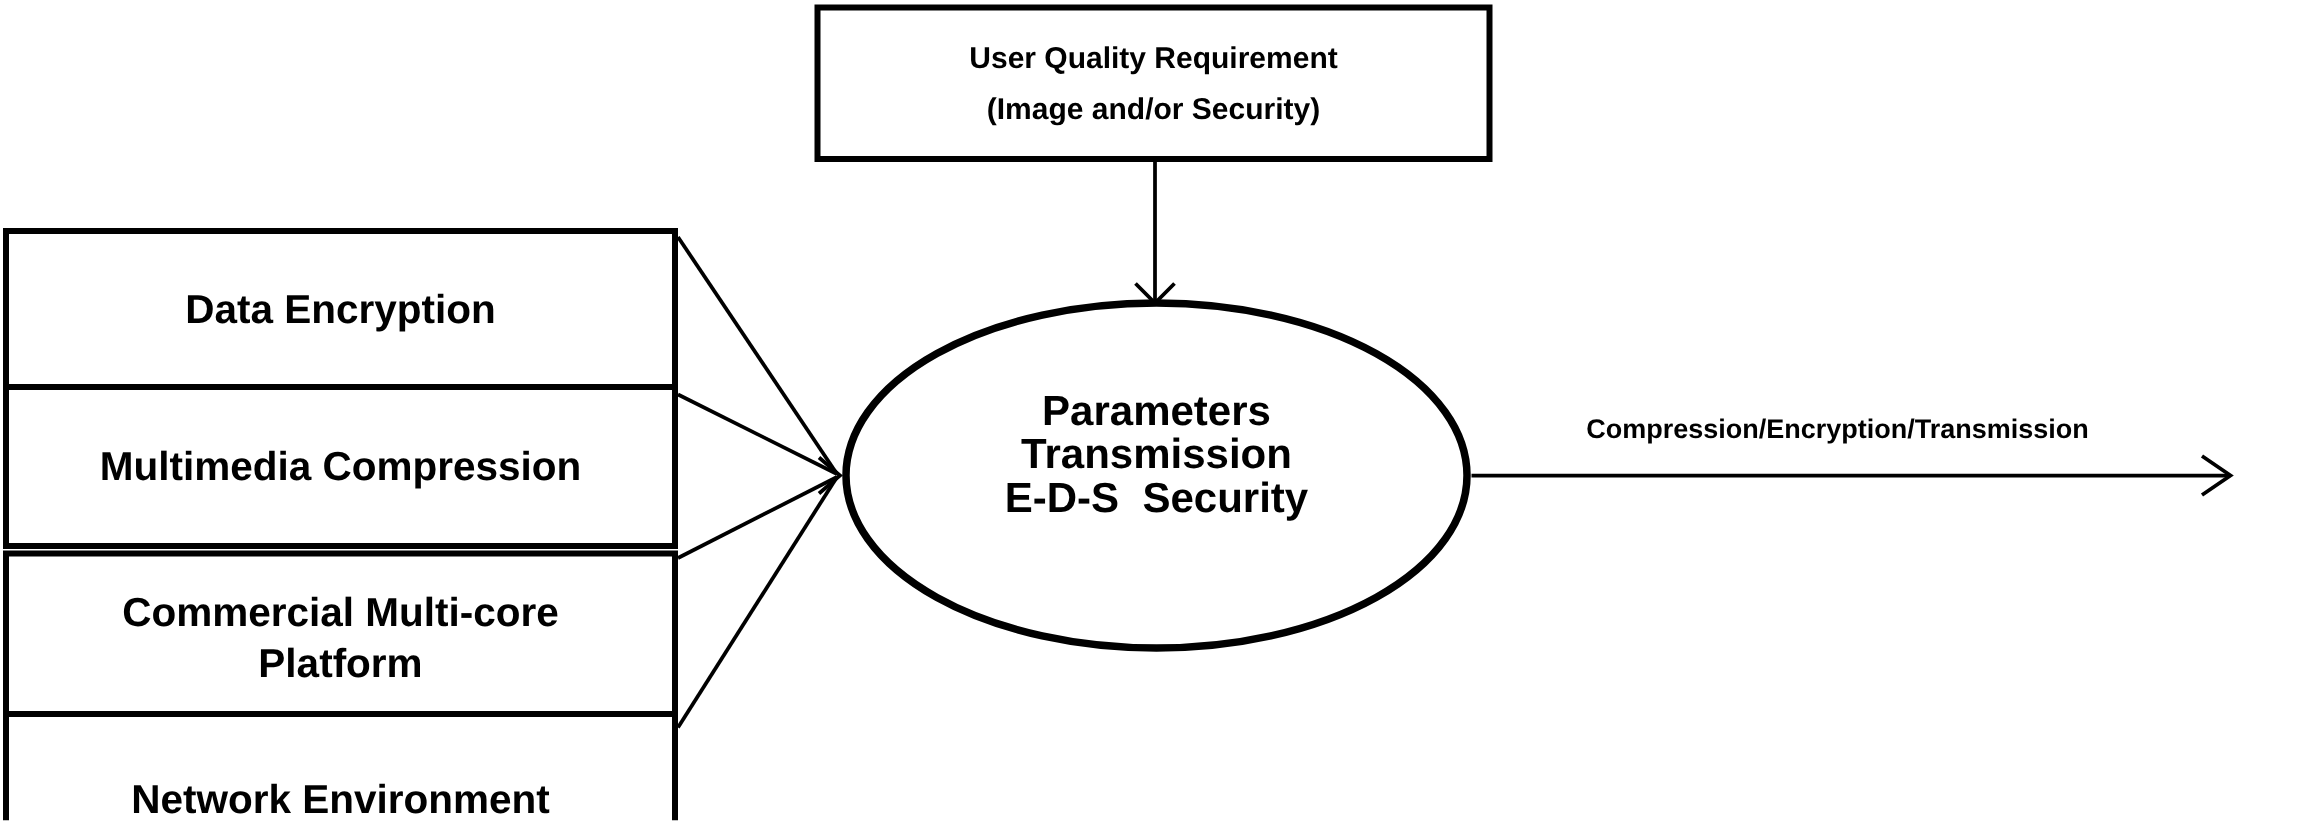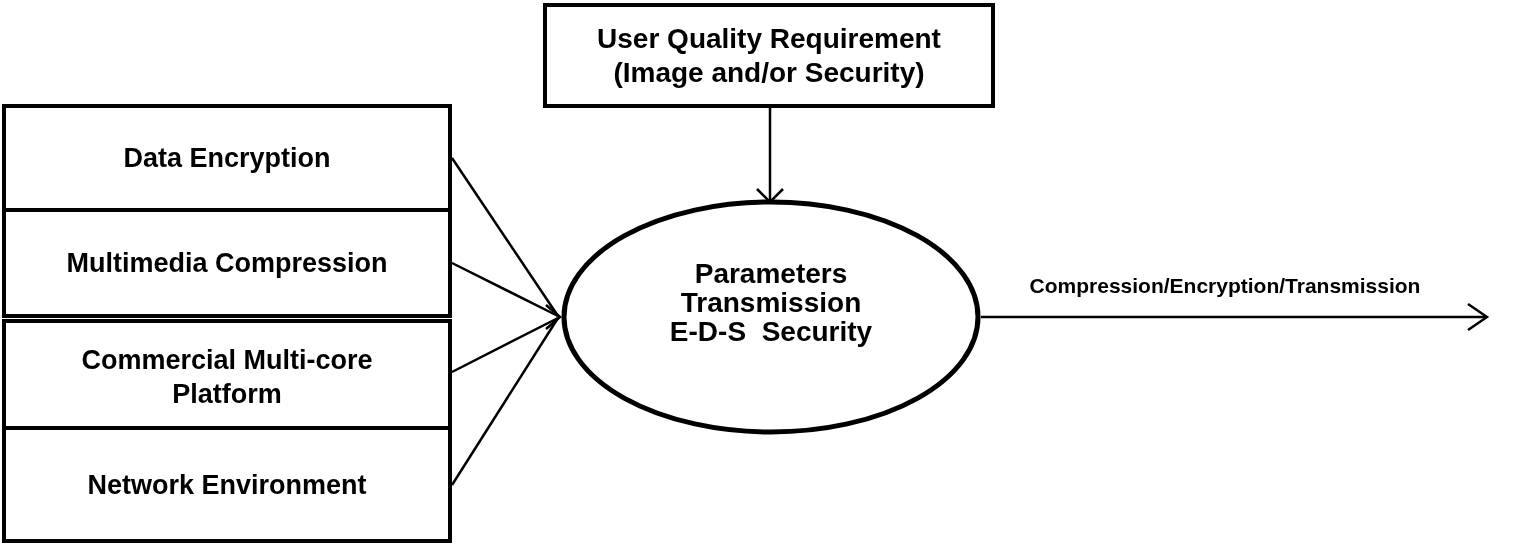--- a/index.html
+++ b/index.html
@@ -31,33 +31,34 @@
     align-items: center;
     justify-content: center;
     text-align: center;
     font-weight: bold;
   }
   .input-box {
     left: 2px;
     width: 450px;
     font-size: 27px;
     line-height: 34px;
+    margin-top: 48px;
   }
   .input-label {
     display: block;
   }
   .input-label.narrow {
     max-width: 330px;
   }
   .requirement-box {
     left: 543px;
     top: 3px;
     width: 452px;
     height: 105px;
-    font-size: 28px;
+    font-size: 20px;
     line-height: 34px;
   }
   .ellipse-label {
     position: absolute;
     left: 611px;
     top: 259px;
     width: 320px;
     text-align: center;
     font-weight: bold;
     font-size: 28px;
@@ -66,21 +67,21 @@
   .ellipse-line {
     white-space: pre; 
   }
   .output-label {
     position: absolute;
     left: 1000px;
     top: 272px;
     width: 450px;
     text-align: center;
     font-weight: bold;
-    font-size: 21px;
+    font-size: 18px;
     line-height: 28px;
   }
 </style>
 </head>
 <body>
 
 <div class="canvas">
 
   <svg class="layer" width="1532" height="547" viewBox="0 0 1532 547">
 

